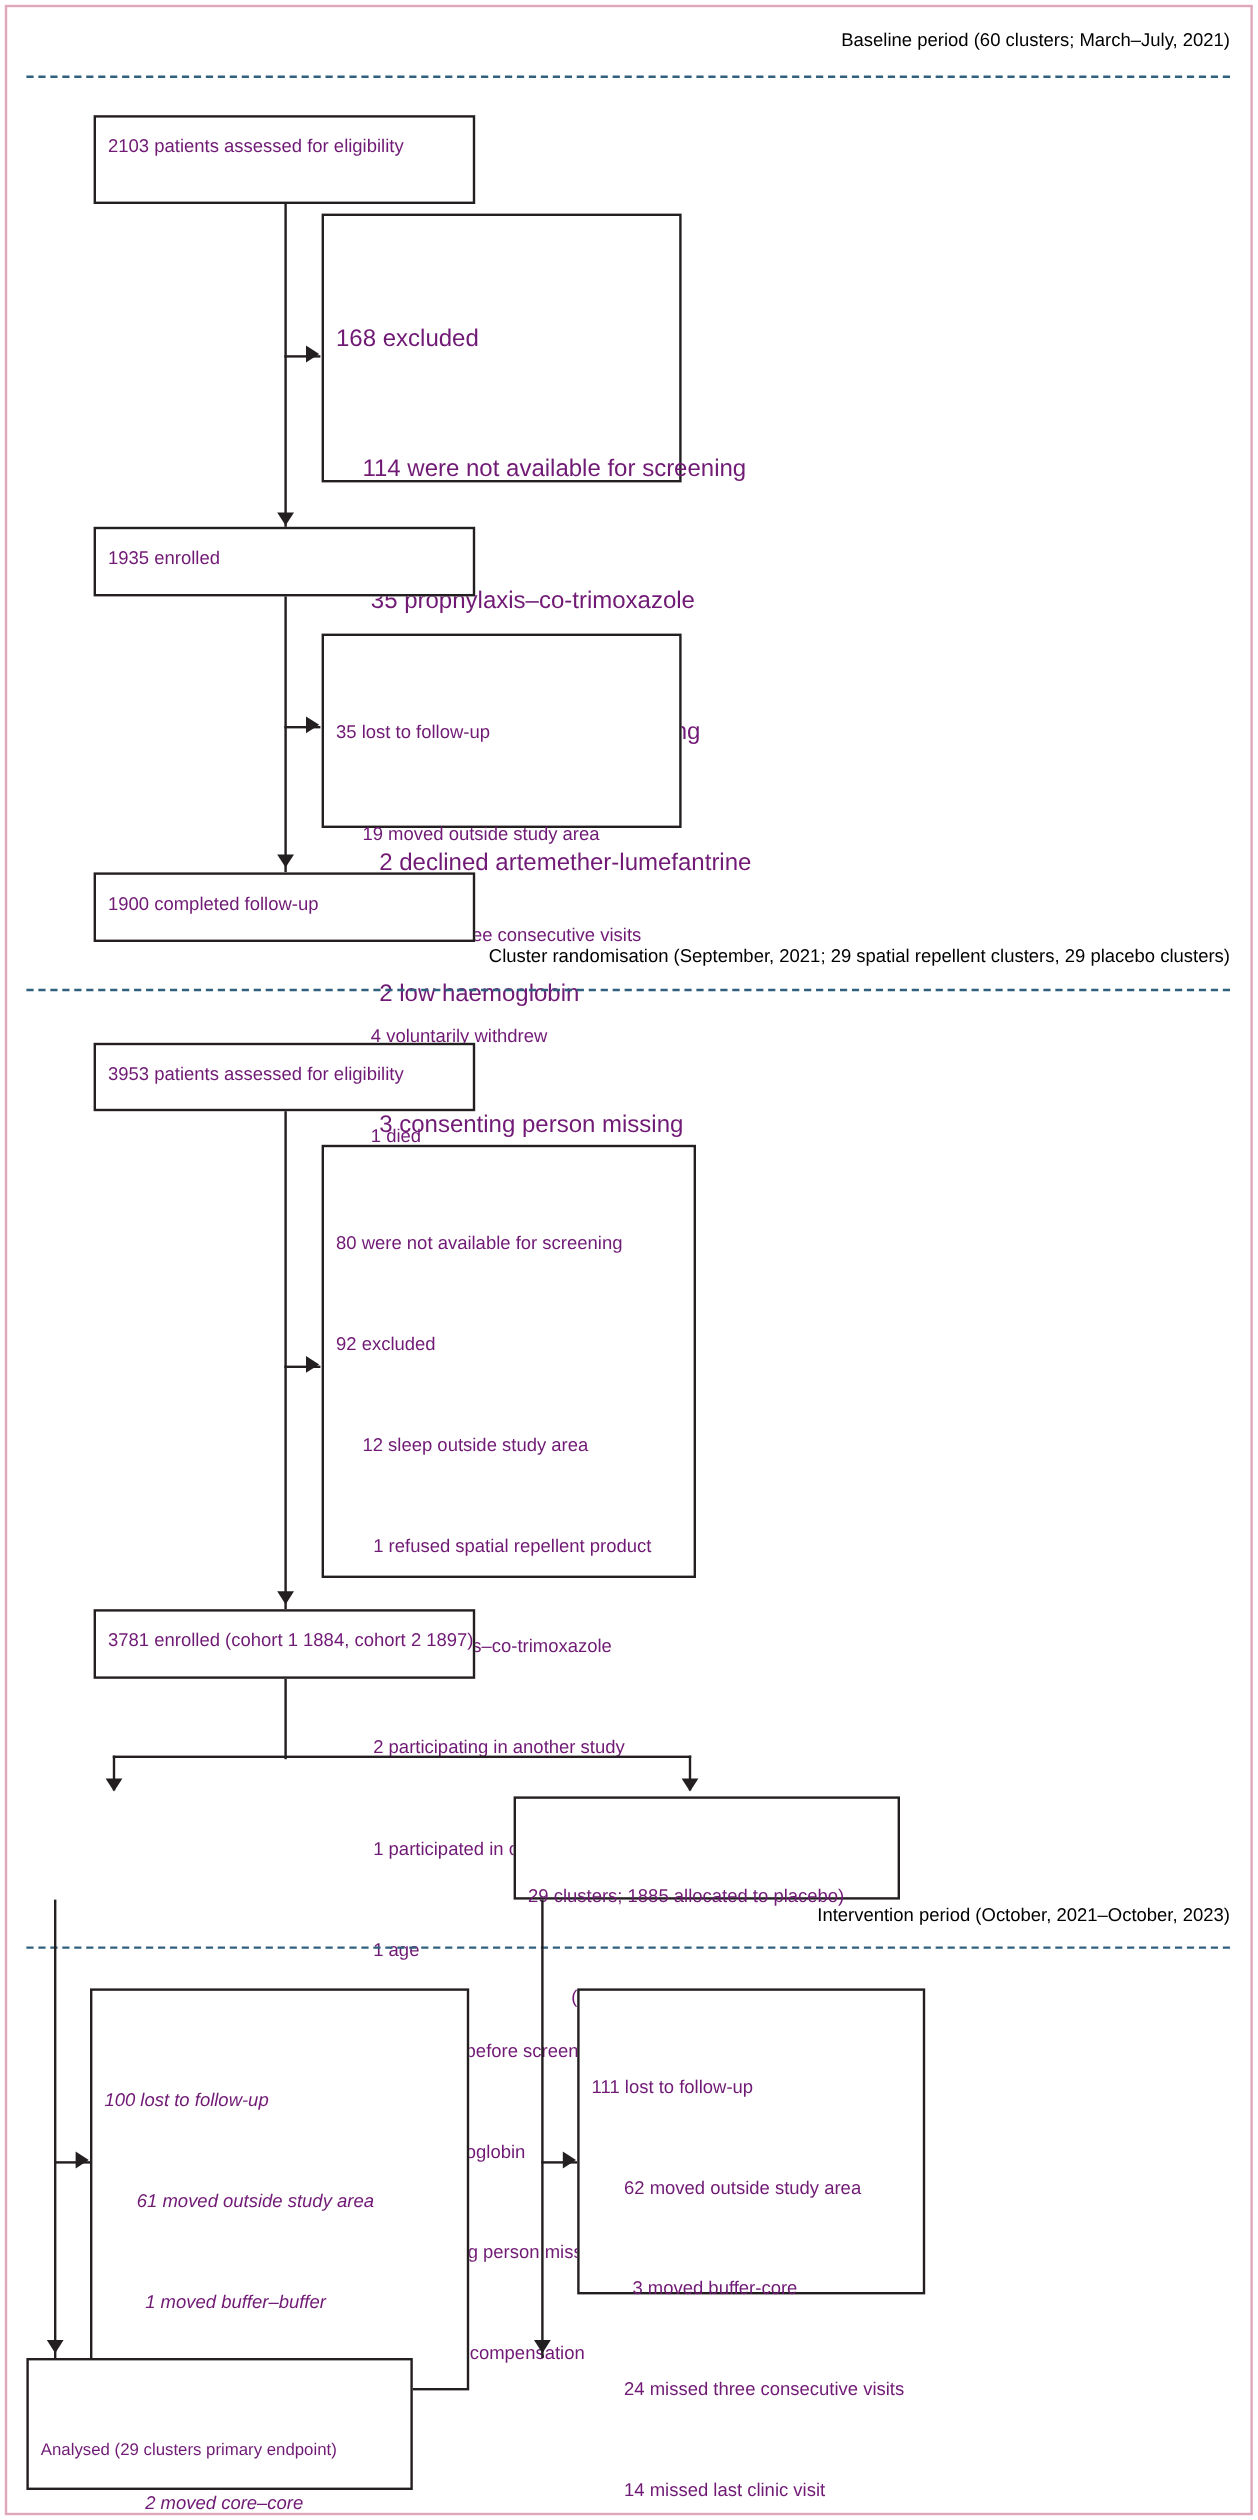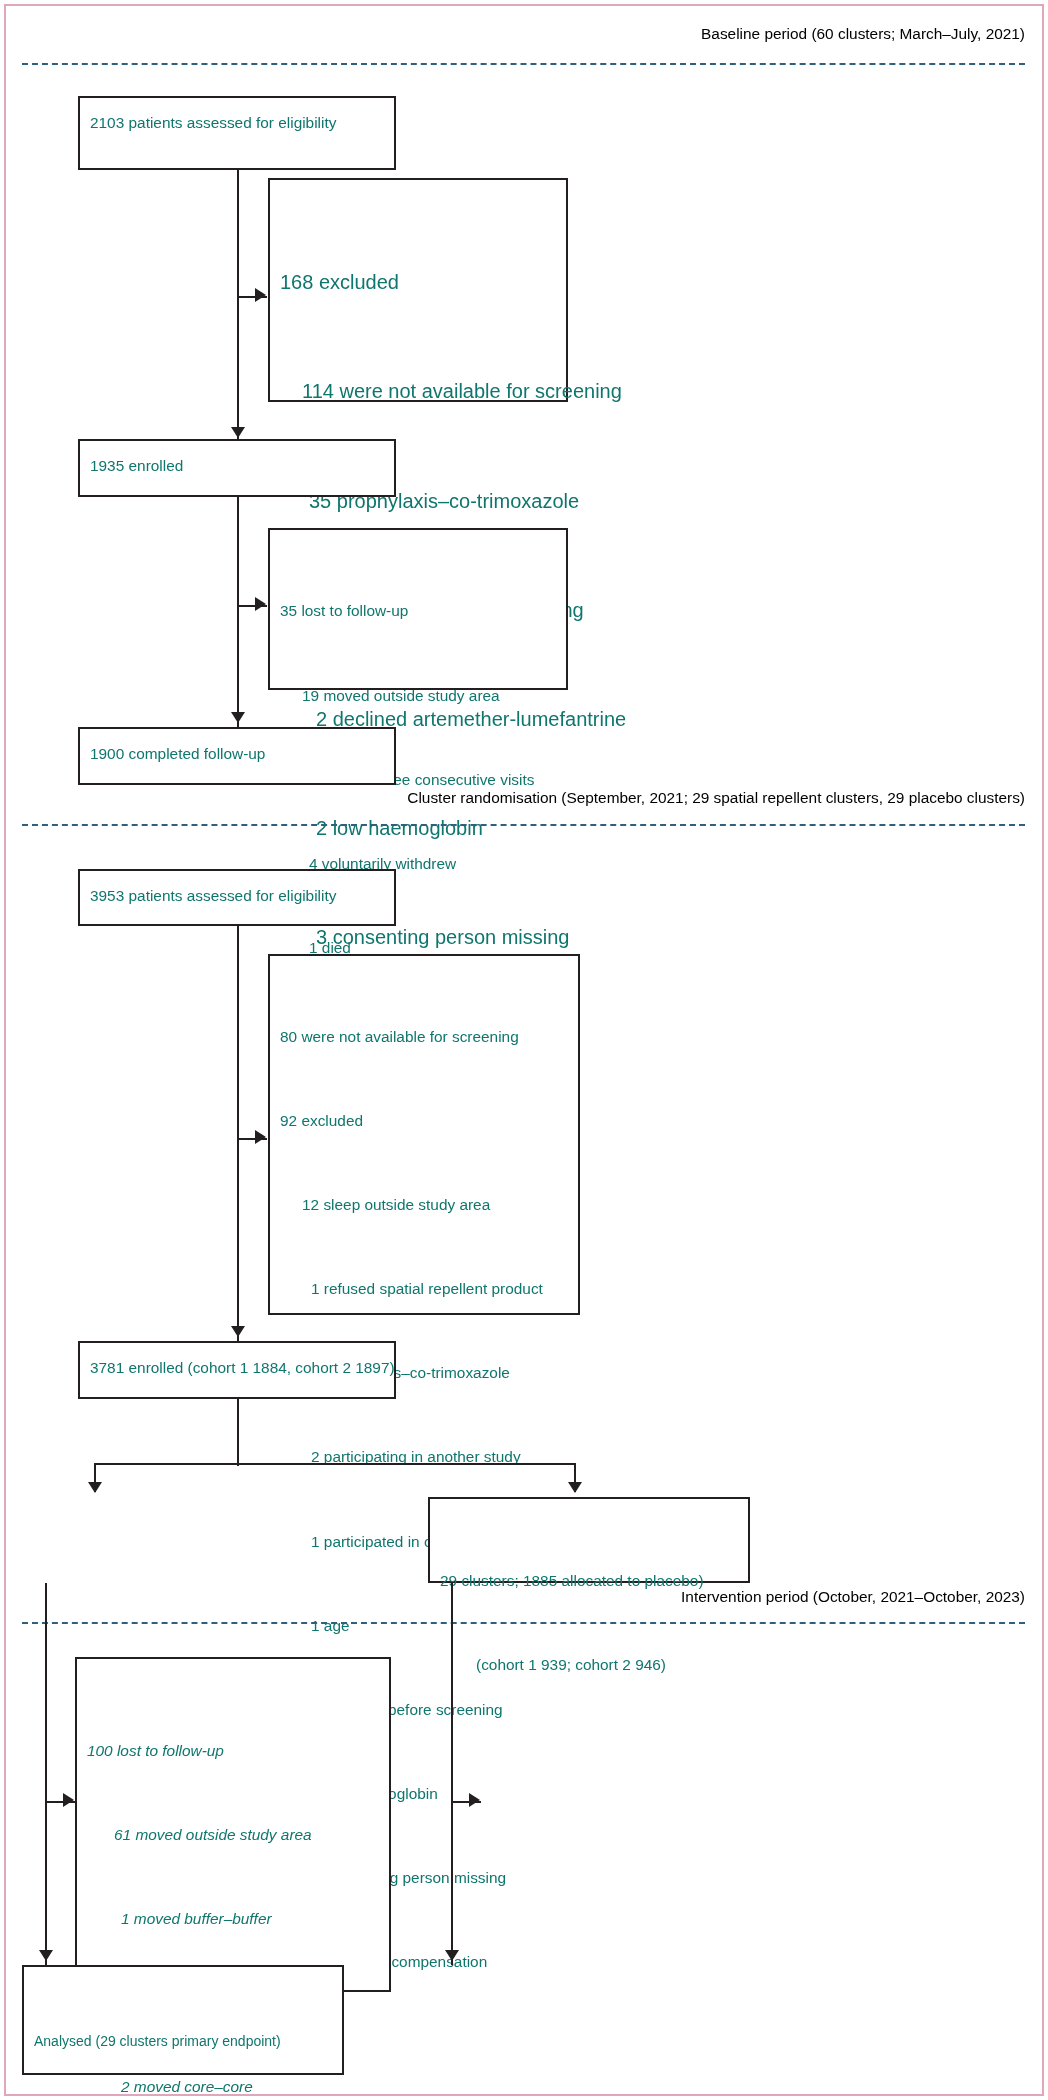--- a/index.html
+++ b/index.html
@@ -30,21 +30,21 @@
     border: 2px solid #e0a6bb;
     pointer-events: none;
   }
   .box {
     position: absolute;
     box-sizing: border-box;
     border: 2px solid #231f20;
     background: #ffffff;
     font-size: 15.2px;
     line-height: 1.33;
-    color: #0f766e;
+    color: #701a75;
     padding: 9px 10px 8px 10px;
     white-space: pre;
     font-family: "Liberation Sans", sans-serif;
   }
   .divider {
     position: absolute;
     border-top: 2px dashed #31607f;
     height: 0;
   }
   .divider-label {
@@ -187,20 +187,30 @@
     <div class="boxline" style="padding-left:34px;">2 moved core–buffer</div>
     <div class="boxline" style="padding-left:34px;">2 moved core–core</div>
     
     
     
     
     
     
   </div>
 
+  <div class="box" style="left: 481px; top: 1656.67px; width: 290px; height: 255.294px; line-height: 1.82; font-size: 15.4px; padding-top: 11px;">
+    <div class="boxline">111 lost to follow-up</div>
+    <div class="boxline" style="padding-left:27px;">62 moved outside study area</div>
+    <div class="boxline" style="padding-left:34px;">3 moved buffer-core</div>
+    <div class="boxline" style="padding-left:27px;">24 missed three consecutive visits</div>
+    <div class="boxline" style="padding-left:27px;">14 missed last clinic visit</div>
+    
+    
+    
+  </div>
 
   <div class="box" style="left: 22px; top: 1965.49px; width: 322px; height: 109.804px; line-height: 1.82; font-size: 14px; padding-top: 11px;">
     <div class="boxline">Analysed (29 clusters primary endpoint)</div>
     
     
   </div>
 
 
 </div>
 

